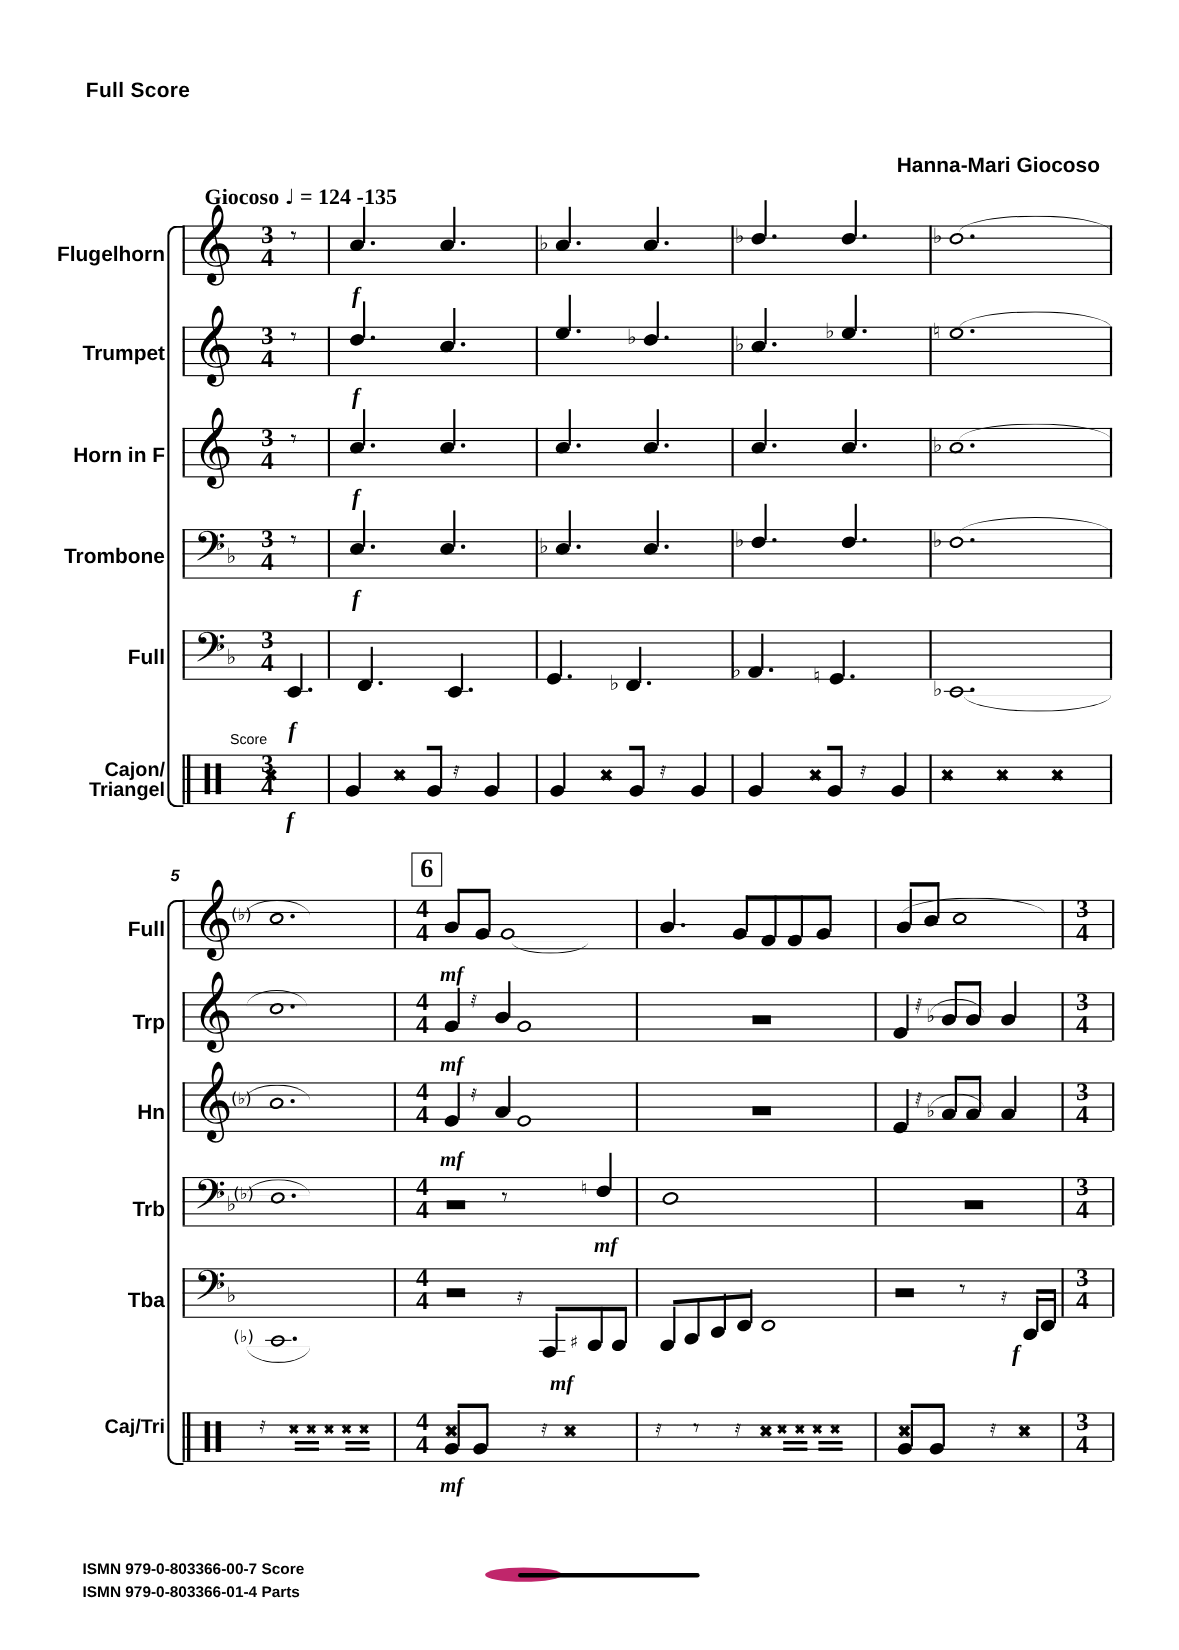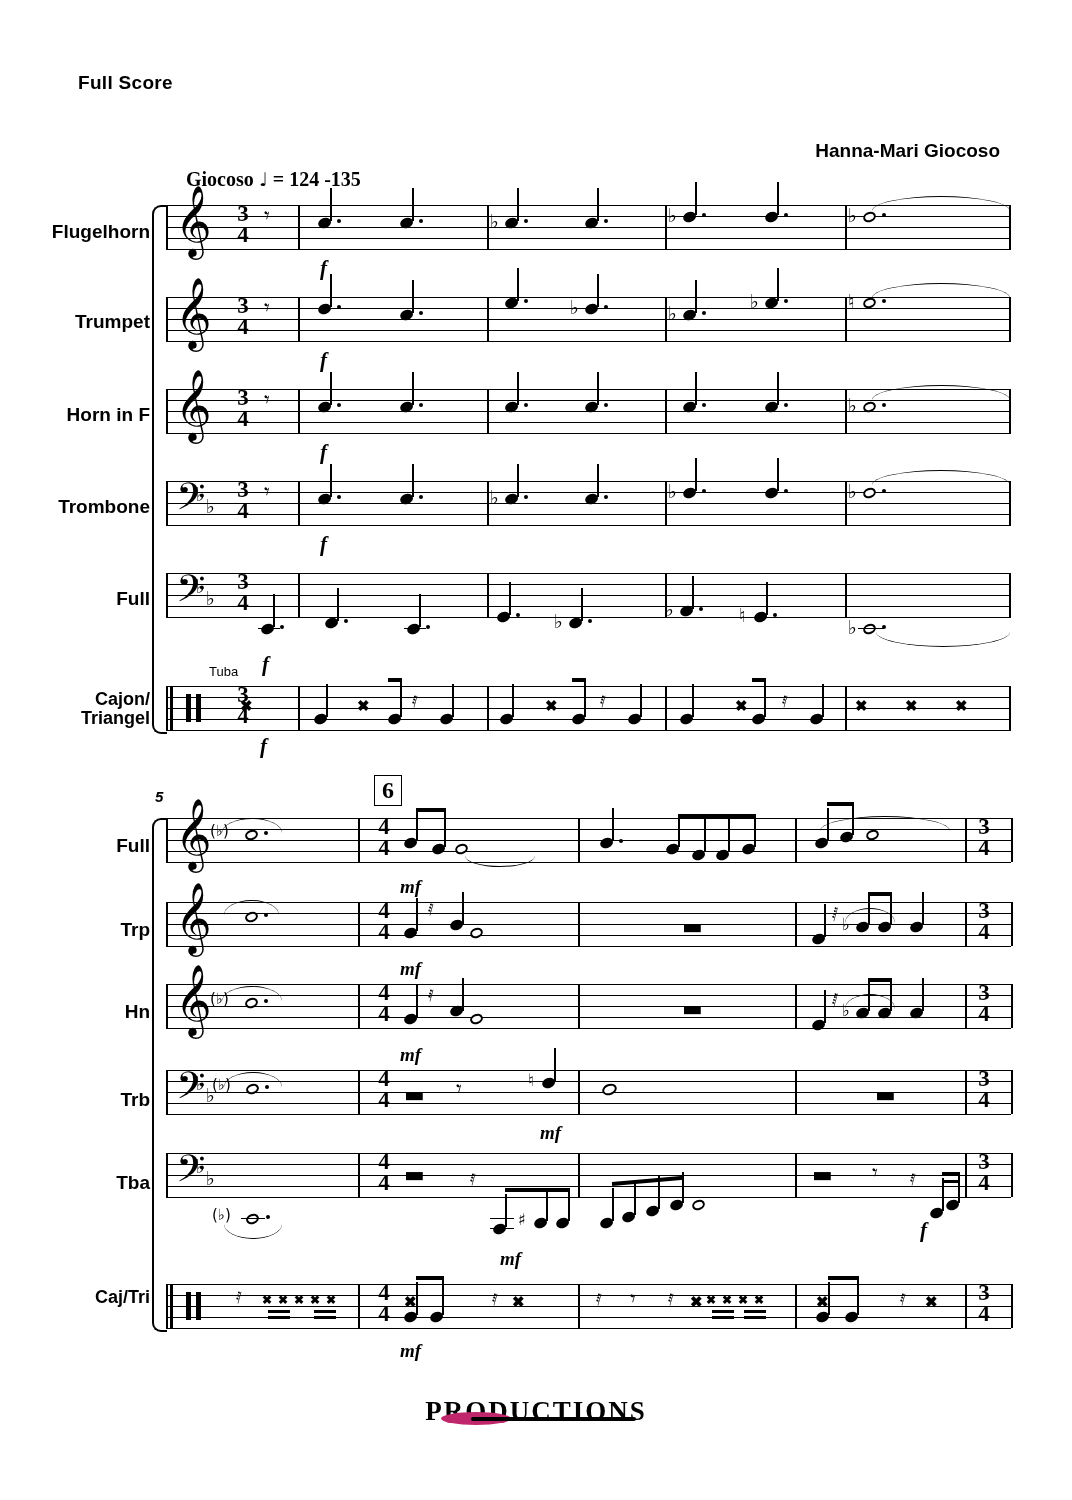--- a/index.html
+++ b/index.html
@@ -391,21 +391,21 @@
     <div class="nh" style="left:754px;top:612px;"></div>
       <div class="stem" style="left:766px;top:582px;height:33px;"></div>
       <div class="dot" style="left:773px;top:613px;"></div>
     <div class="acc" style="left:848px;top:618px;">♭</div>
     <div class="nh open" style="left:863px;top:624px;"></div>
       <div class="dot" style="left:882px;top:625px;"></div>
     <div class="ledger" style="left:858px;top:628px;width:26px;"></div>
     <div class="slur" style="left:876px;top:632px;width:134px;border-top:none;border-bottom:1.8px solid #000;border-radius:50%/0 0 100% 100%;"></div>
     <div class="dyn" style="left:262px;top:652px;">f</div>
 
-    <div class="txt-small" style="left:209px;top:664px;">Tuba</div>
+    <div class="txt-small" style="left:209px;top:664px;">Score</div>
 
     <div class="xnote" style="left:240px;top:698px;">✖</div>
     <div class="xnote" style="left:357px;top:698px;">✖</div>
     <div class="xnote" style="left:545px;top:698px;">✖</div>
     <div class="xnote" style="left:735px;top:698px;">✖</div>
     <div class="xnote" style="left:855px;top:698px;">✖</div>
     <div class="xnote" style="left:905px;top:698px;">✖</div>
     <div class="xnote" style="left:955px;top:698px;">✖</div>
 
     <div class="nh" style="left:314px;top:714px;"></div>
@@ -773,18 +773,21 @@
     <div class="xnote" style="left:925px;top:1294px;">✖</div>
     <div class="dyn" style="left:400px;top:1340px;font-size:19px;">mf</div>
   </div>
 
   <div class="logo">
     <div style="position:relative;display:inline-block;">
       <div class="swoosh">
         <div class="ell"></div>
           <div class="bar"></div>
       </div>
-      <div class="l2" style="margin-top:14px;">PRODUCTIONS</div>
     </div>
   </div>
 
+  <div class="ismn-left">
+    <div>ISMN 979-0-803366-00-7 Score</div>
+    <div>ISMN 979-0-803366-01-4 Parts</div>
+  </div>
 
 </div>
 
 </body></html>

